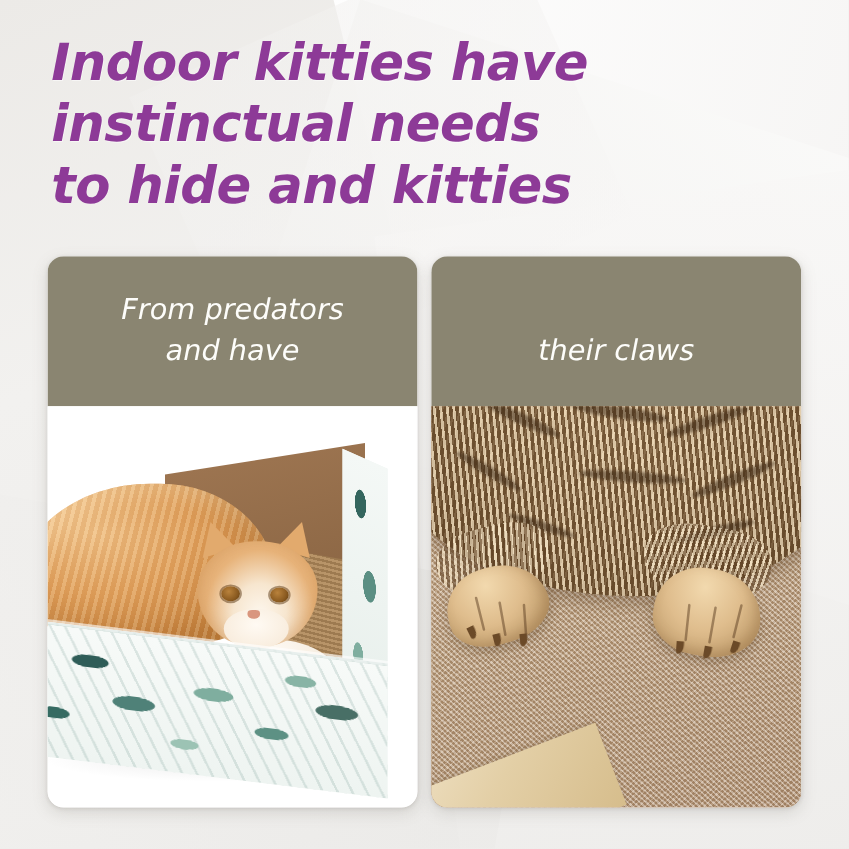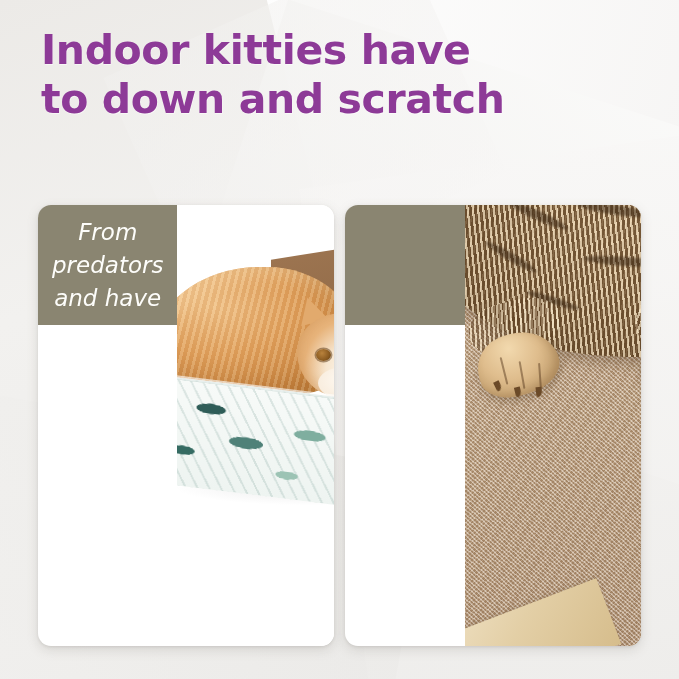--- a/index.html
+++ b/index.html
@@ -59,20 +59,21 @@
   #headline {
     position: absolute;
     left: 41px;
     top: 26px;
     width: 560px;
     z-index: 5;
   }
   #headline .hl-line {
     display: block;
     font-family: "DejaVu Sans", sans-serif;
+    font-style: italic;
     font-weight: bold;
     font-size: 41px;
     line-height: 49px;
     letter-spacing: -0.4px;
     color: #8d3a97;
     white-space: nowrap;
     text-shadow: 0.5px 0.5px 0 rgba(255,255,255,.55);
   }
 
   
@@ -88,21 +89,21 @@
   }
   .card {
     width: 296px;
     height: 441px;
     border-radius: 13px;
     overflow: hidden;
     background: #ffffff;
     box-shadow: 0 4px 12px rgba(120,115,105,.20),
                 0 1px 3px rgba(120,115,105,.16);
     display: flex;
-    flex-direction: row;
+    flex-direction: column;
     position: relative;
   }
   .card-header {
     height: 120px;
     flex: 0 0 120px;
     background: #8a8571;
     display: flex;
     align-items: center;
     justify-content: center;
     padding: 0 14px;
@@ -367,21 +368,22 @@
 <div id="backdrop">
   <div class="facet facet-a"></div>
   <div class="facet facet-b"></div>
   <div class="facet facet-c"></div>
   <div class="facet facet-d"></div>
   <div class="facet facet-e"></div>
 </div>
 
 <div id="headline">
   <span class="hl-line">Indoor kitties have</span>
-  <span class="hl-line">to down and scratch</span>
+  <span class="hl-line">instinctual needs</span>
+  <span class="hl-line">to hide and kitties</span>
 </div>
 
 <div id="cards">
 
   <div class="card">
     <div class="card-header">
       <div class="card-header-text">
         <span>From predators</span><br>
         <span>and have</span>
       </div>
@@ -402,20 +404,21 @@
       <div class="box-shadow-soft"></div>
       <div class="box-front"></div>
       <div class="box-edge-hi"></div>
     </div>
   </div>
 
   <div class="card">
     <div class="card-header">
       <div class="card-header-text">
         <br>
+        <span>their claws</span>
       </div>
     </div>
     <div class="card-photo" id="photo-paws">
       <div class="sisal"></div>
       <div class="sisal-frame"></div>
 
       <div class="fur-mass"></div>
       <div class="fur-stripe" style="left:40px;  top:6px;   width:66px; height:9px;  transform:rotate(24deg);"></div>
       <div class="fur-stripe" style="left:112px; top:0px;   width:78px; height:10px; transform:rotate(8deg);"></div>
       <div class="fur-stripe" style="left:186px; top:8px;   width:70px; height:9px;  transform:rotate(-18deg);"></div>

